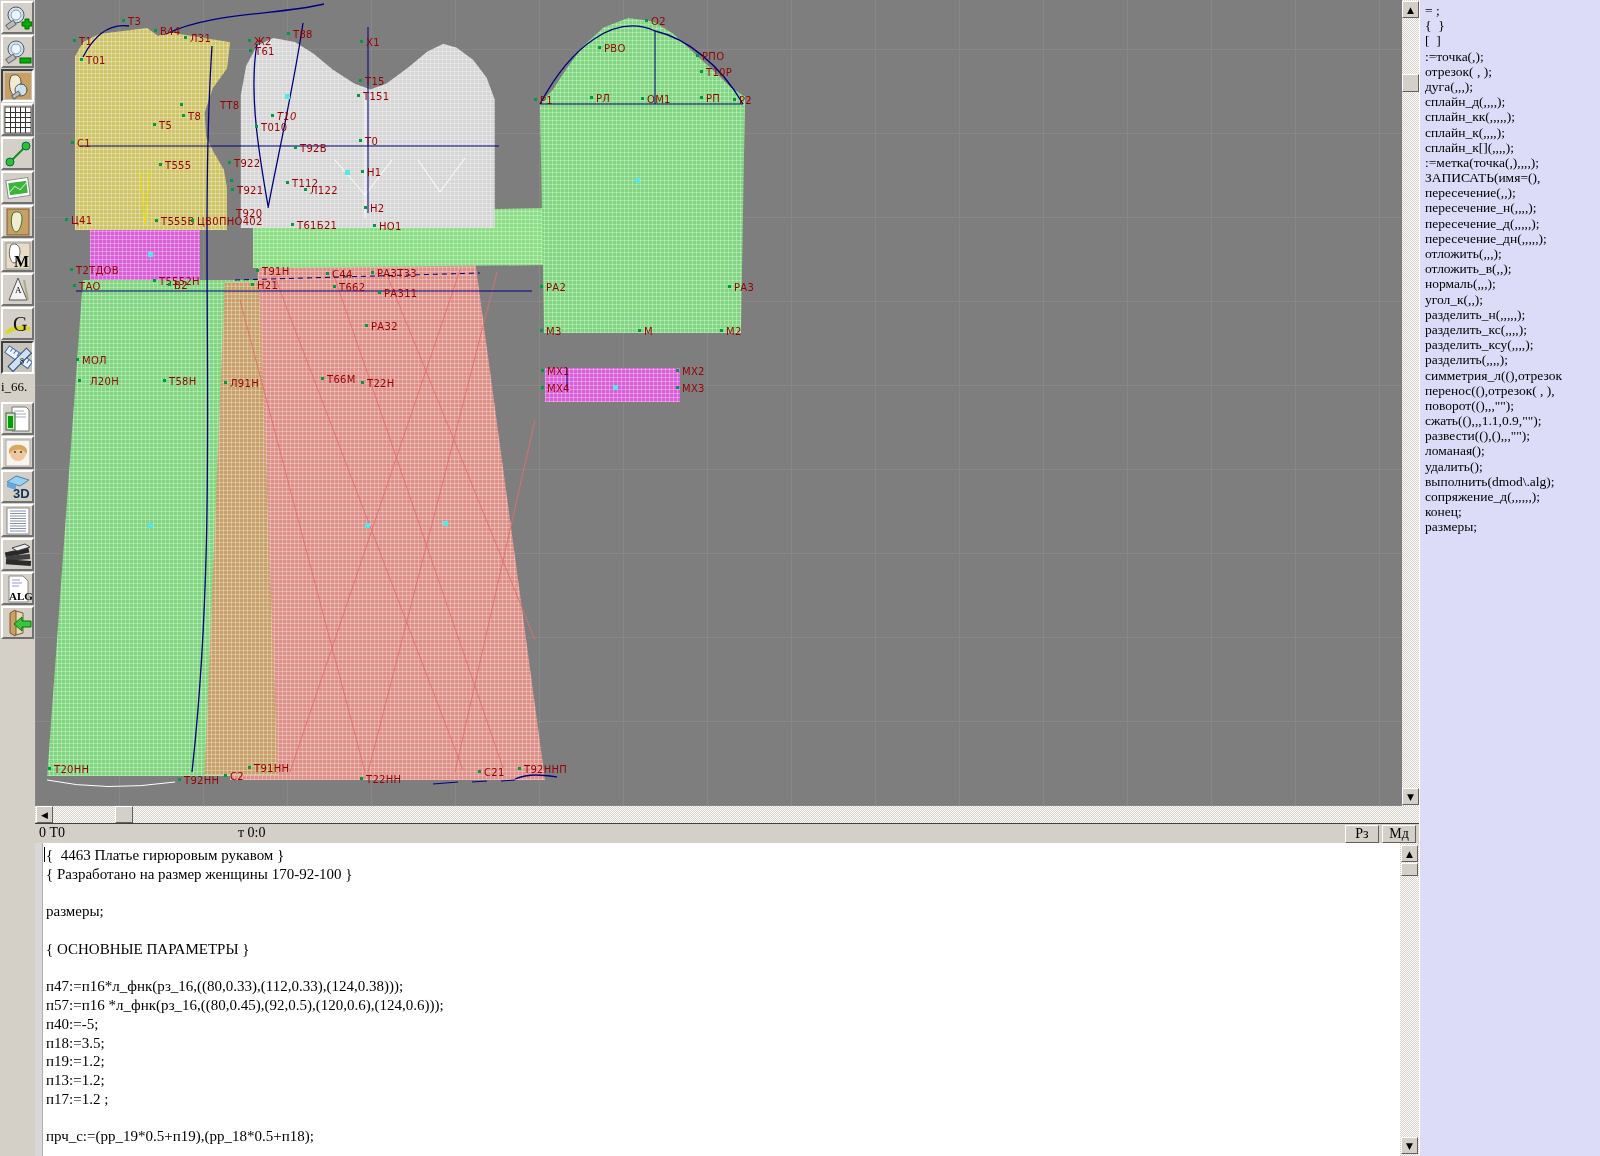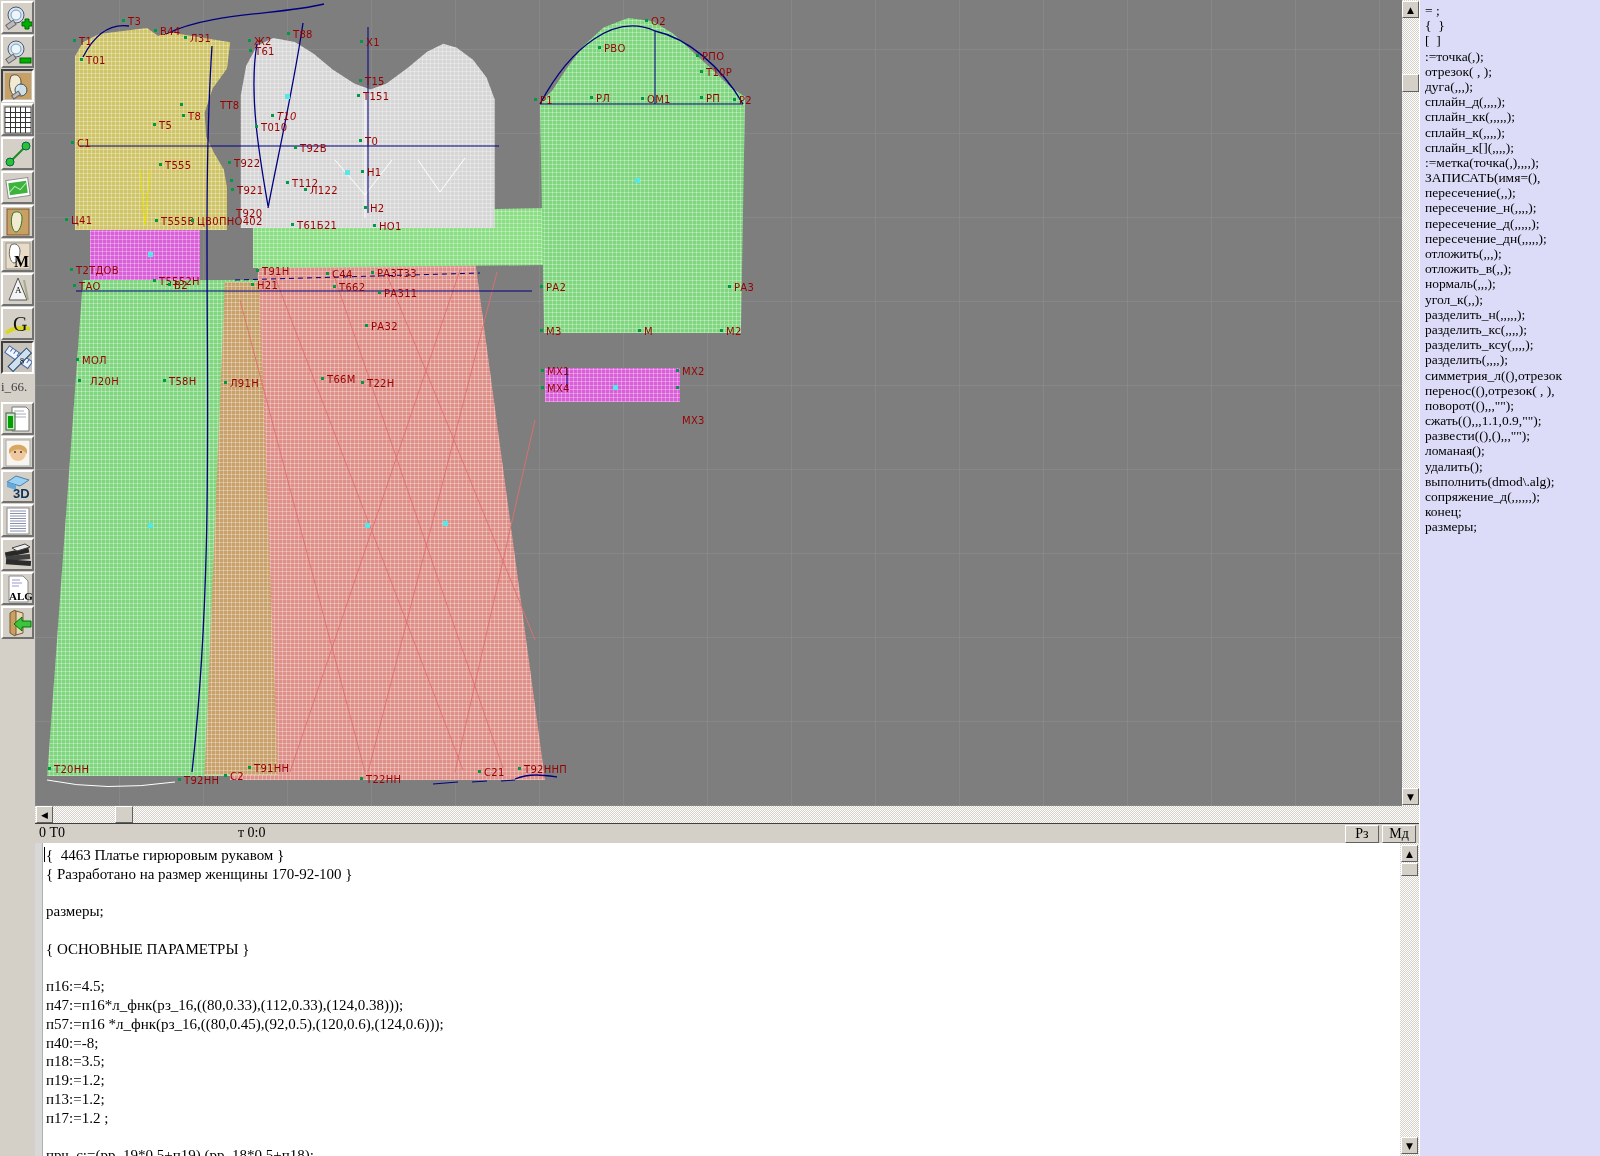--- a/index.html
+++ b/index.html
@@ -9,21 +9,21 @@
   }
   
   #toolbar{position:absolute;left:0;top:0;width:35px;height:1156px;background:#d4d0c8;border-right:1px solid #808080;}
   .tb-btn{width:33px;height:33px;margin:1px 0 1px 1px;background:#d4d0c8;
     border-top:2px solid #ffffff;border-left:2px solid #ffffff;
     border-right:2px solid #707070;border-bottom:2px solid #707070;
     display:flex;align-items:center;justify-content:center;box-sizing:border-box;}
   .tb-btn.pressed{border-top:2px solid #404040;border-left:2px solid #404040;
     border-right:2px solid #ffffff;border-bottom:2px solid #ffffff;background:#c8c4bc;}
   .tb-btn svg{display:block;}
-  .tb-label{width:34px;height:20px;font:13px "Liberation Serif",serif;color:#404040;padding:4px 0 2px 1px;}
+  .tb-label{width:34px;height:20px;font:13px "Liberation Serif",serif;color:#000000;padding:4px 0 2px 1px;}
   
   #canvas{position:absolute;left:35px;top:0;width:1367px;height:806px;background:var(--canvas_bg);
     background-image:
       repeating-linear-gradient(90deg, rgba(255,255,255,0.07) 0 1px, transparent 1px 84px),
       repeating-linear-gradient(0deg, rgba(255,255,255,0.07) 0 1px, transparent 1px 84px);
     overflow:hidden;}
   .piece{position:absolute;
     background-image:
       repeating-linear-gradient(90deg, rgba(255,255,255,0.30) 0 1px, rgba(255,255,255,0) 1px 4px),
       repeating-linear-gradient(0deg, rgba(255,255,255,0.30) 0 1px, rgba(255,255,255,0) 1px 4px);}
@@ -398,21 +398,21 @@
       <div class="clabel" style="left: 292px; top: 374px;">Т66М</div>
       <div class="gmark" style="left: 286px; top: 377px;"></div>
       <div class="clabel" style="left: 332px; top: 378px;">Т22Н</div>
       <div class="gmark" style="left: 326px; top: 381px;"></div>
       <div class="clabel" style="left: 512px; top: 366px;">МХ1</div>
       <div class="gmark" style="left: 506px; top: 369px;"></div>
       <div class="clabel" style="left: 647px; top: 366px;">МХ2</div>
       <div class="gmark" style="left: 641px; top: 369px;"></div>
       <div class="clabel" style="left: 512px; top: 383px;">МХ4</div>
       <div class="gmark" style="left: 506px; top: 386px;"></div>
-      <div class="clabel" style="left: 647px; top: 383px; margin-top: 32px;">МХ3</div>
+      <div class="clabel" style="left: 647px; top: 383px;">МХ3</div>
       <div class="gmark" style="left: 641px; top: 386px;"></div>
       <div class="clabel" style="left: 616px; top: 16px;">О2</div>
       <div class="gmark" style="left: 610px; top: 19px;"></div>
       <div class="clabel" style="left: 569px; top: 43px;">РВО</div>
       <div class="gmark" style="left: 563px; top: 46px;"></div>
       <div class="clabel" style="left: 667px; top: 51px;">РПО</div>
       <div class="gmark" style="left: 661px; top: 54px;"></div>
       <div class="clabel" style="left: 671px; top: 67px;">Т10Р</div>
       <div class="gmark" style="left: 665px; top: 70px;"></div>
       <div class="clabel" style="left: 505px; top: 95px;">Р1</div>
@@ -482,24 +482,23 @@
   <div class="margin"></div>
   <div id="caret"></div>
   <div id="editor-lines">
       <div class="eline">{  4463 Платье гирюровым рукавом }</div>
       <div class="eline">{ Разработано на размер женщины 170-92-100 }</div>
       <div class="eline"></div>
       <div class="eline">размеры;</div>
       <div class="eline"></div>
       <div class="eline">{ ОСНОВНЫЕ ПАРАМЕТРЫ }</div>
       <div class="eline"></div>
-      <div class="eline">п16:=4.5;</div>
       <div class="eline">п47:=п16*л_фнк(рз_16,((80,0.33),(112,0.33),(124,0.38)));</div>
       <div class="eline">п57:=п16 *л_фнк(рз_16,((80,0.45),(92,0.5),(120,0.6),(124,0.6)));</div>
-      <div class="eline">п40:=-8;</div>
+      <div class="eline">п40:=-5;</div>
       <div class="eline">п18:=3.5;</div>
       <div class="eline">п19:=1.2;</div>
       <div class="eline">п13:=1.2;</div>
       <div class="eline">п17:=1.2 ;</div>
       <div class="eline"></div>
       <div class="eline">прч_с:=(рр_19*0.5+п19),(рр_18*0.5+п18);</div>
     </div>
 </div>
 
 <div class="sb-track" style="left:1400px;top:843px;width:19px;height:313px;">

